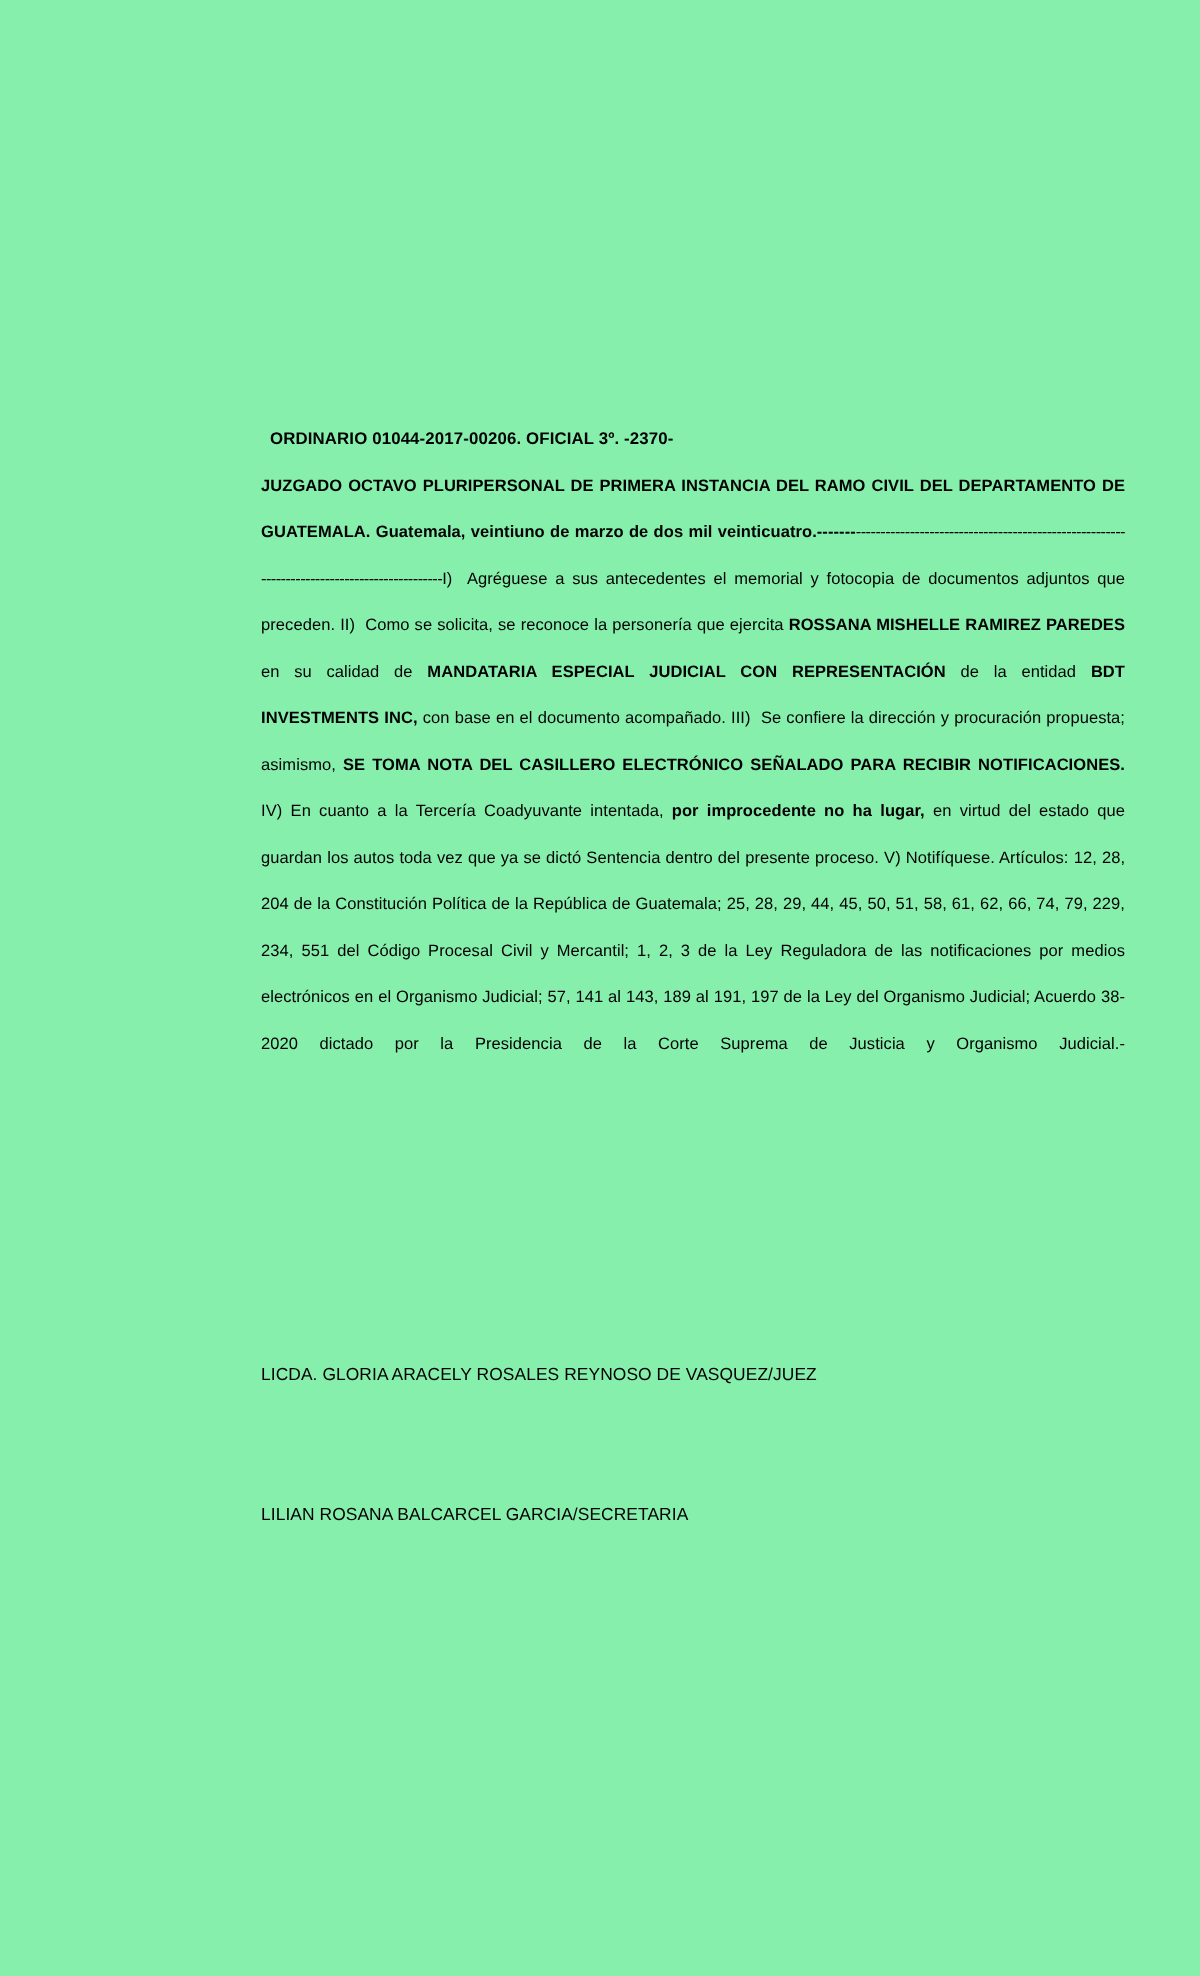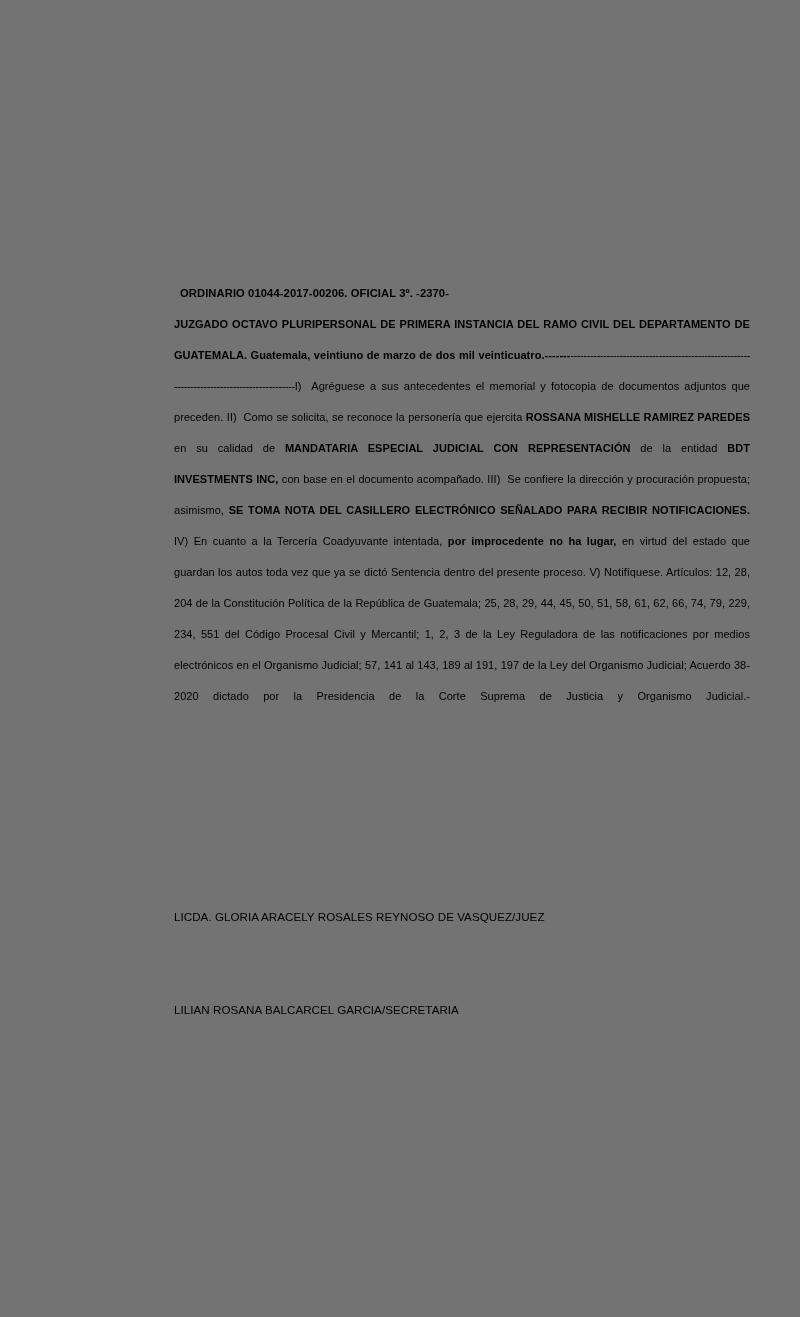--- a/index.html
+++ b/index.html
@@ -16,21 +16,21 @@
     color: #000000;
     -webkit-font-smoothing: antialiased;
   }
 
   .page {
     position: absolute;
     top: 0;
     left: 0;
     width: 800px;
     height: 1317px;
-    background: #737373;
+    background: #86efac;
     overflow: hidden;
   }
 
   
   .doc-body {
     position: absolute;
     left: 174px;
     top: 278px;
     width: 576px;
   }

